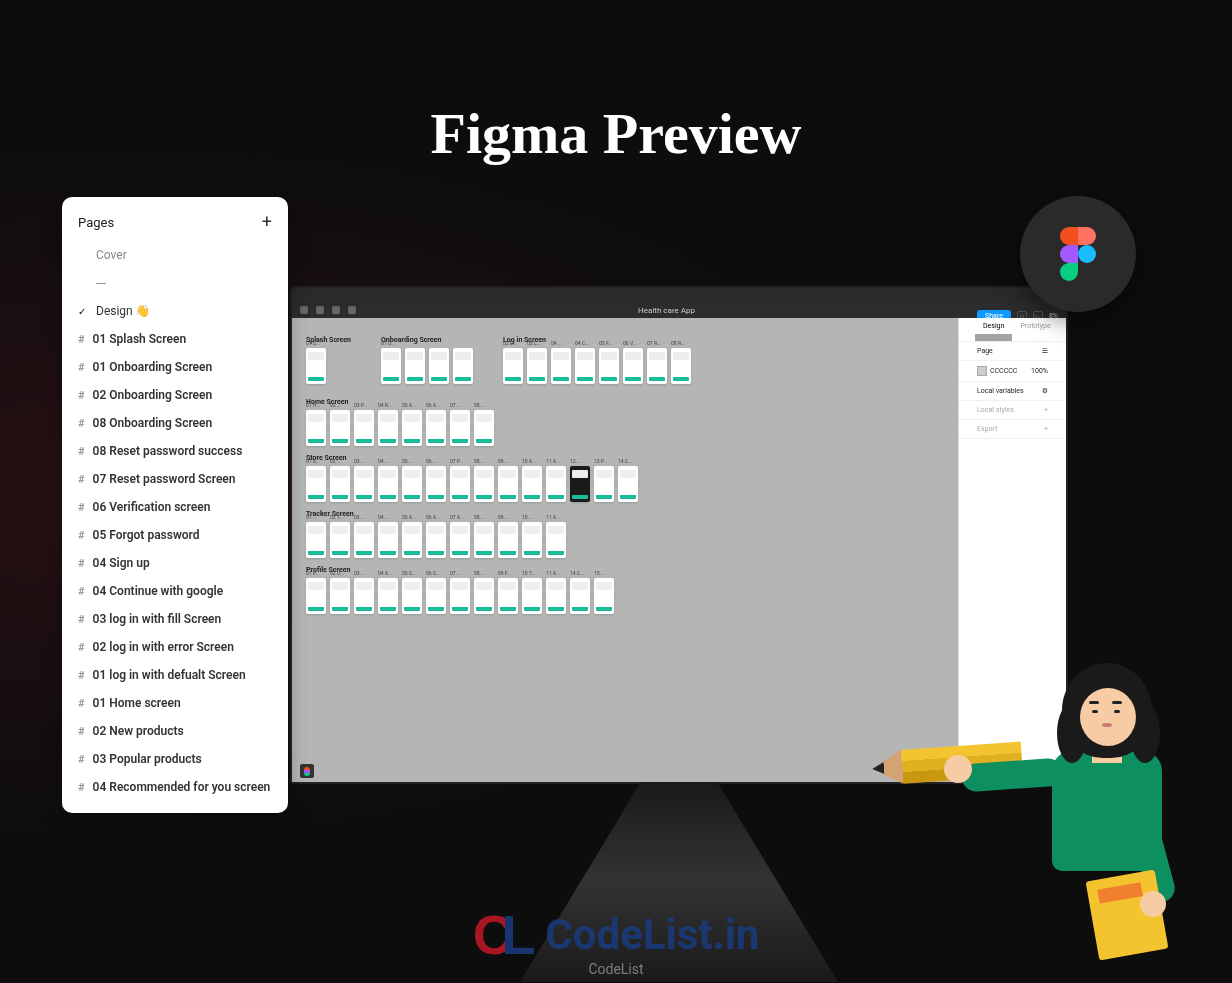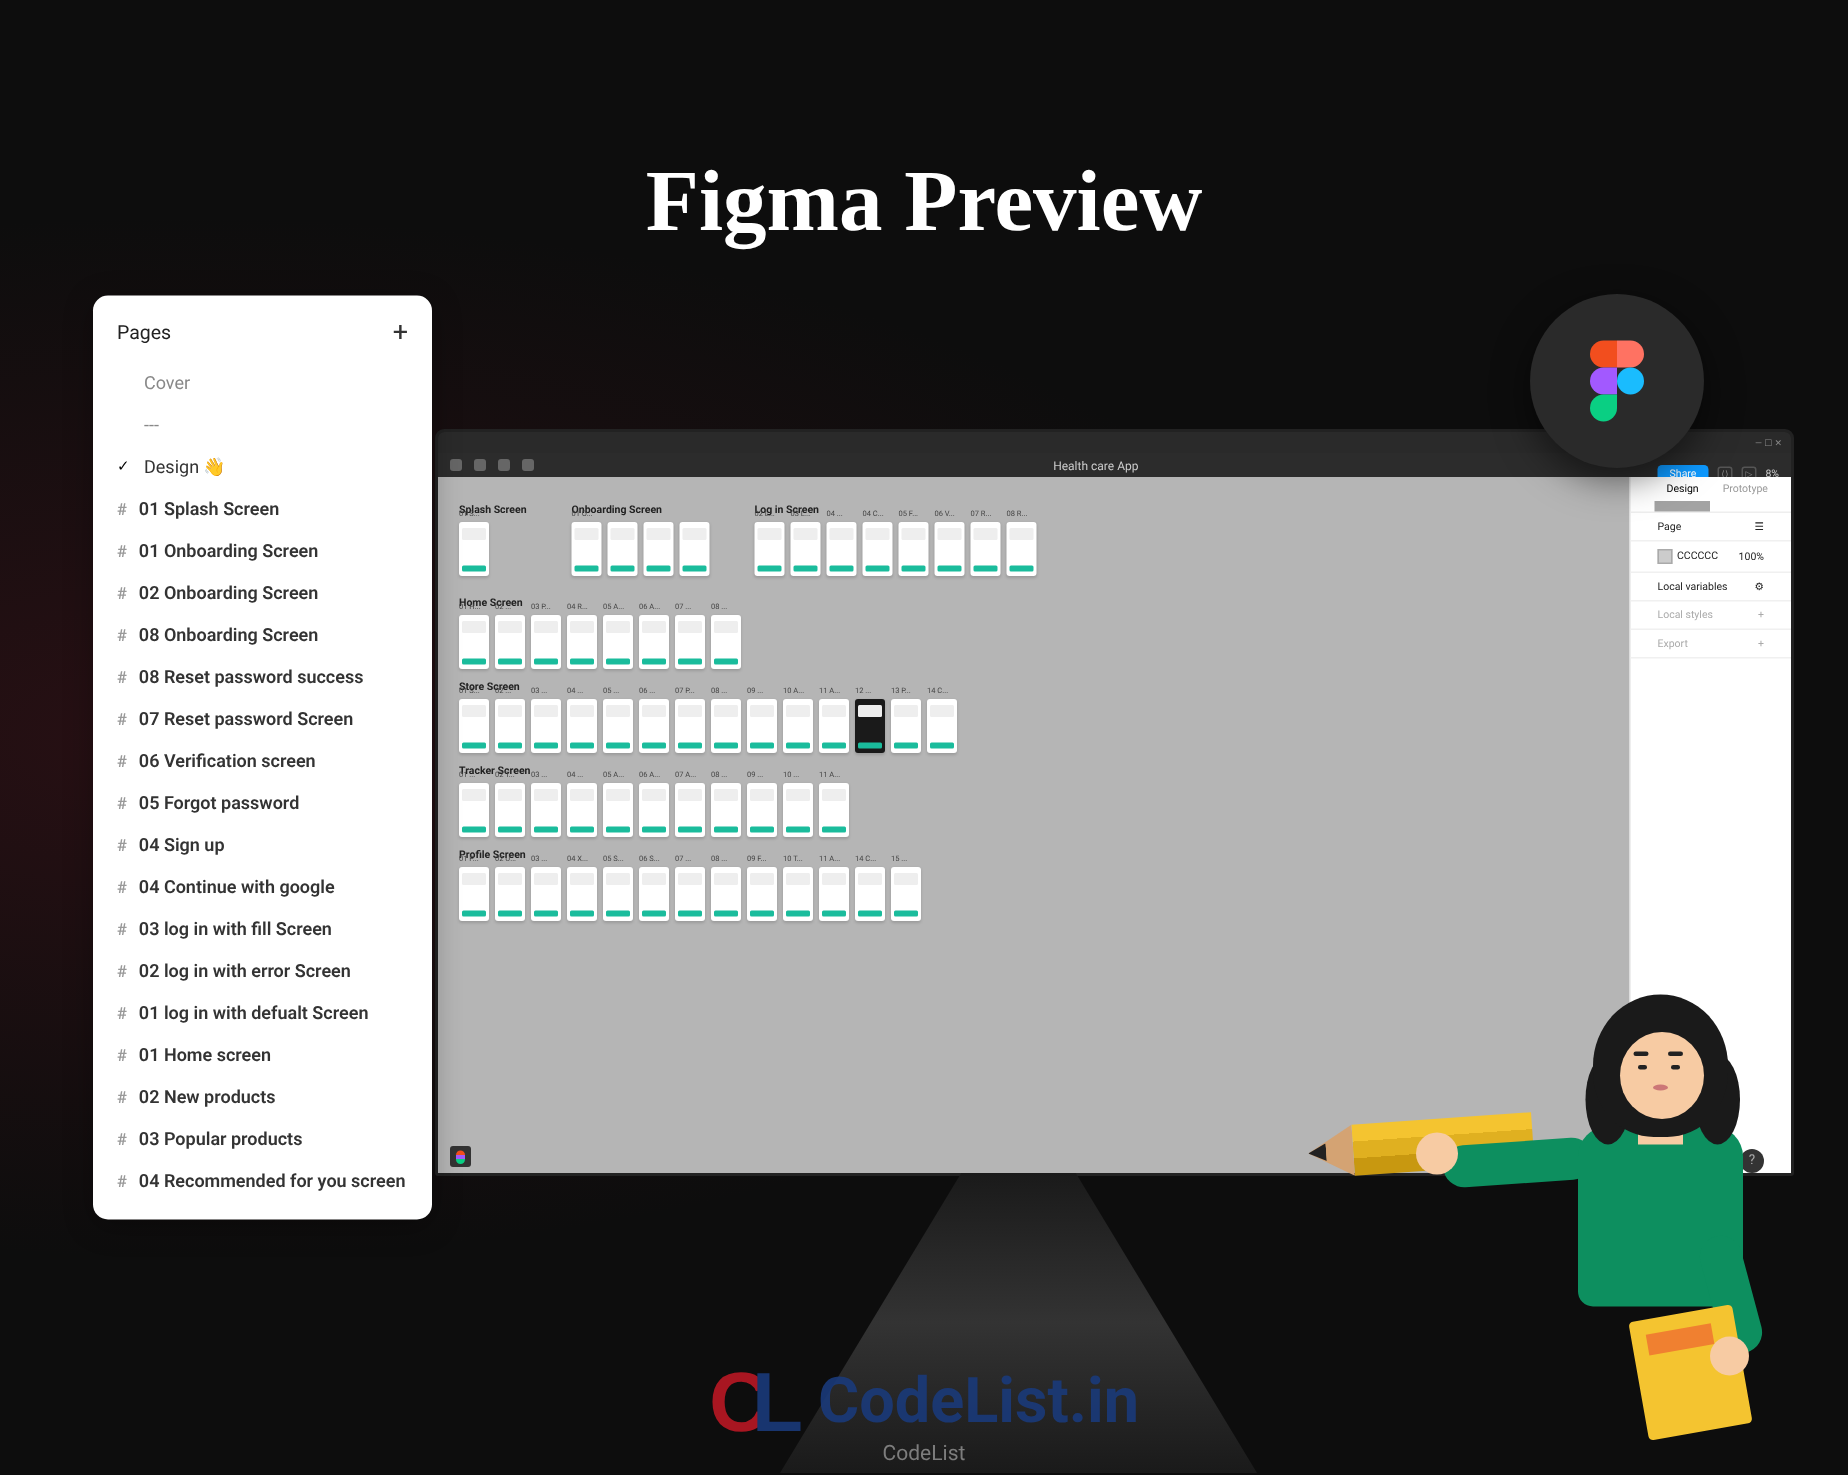--- a/index.html
+++ b/index.html
@@ -1,21 +1,21 @@
 <!DOCTYPE html>
 <html><head>
 <meta charset="utf-8">
 <style>
   * { margin:0; padding:0; box-sizing:border-box; font-family:-apple-system,BlinkMacSystemFont,"Segoe UI",Roboto,Helvetica,Arial,sans-serif; }
   body { width:1232px; height:983px; background:#0d0d0d; overflow:hidden; position:relative; }
   .bg-gradient { position:absolute; inset:0; background:radial-gradient(ellipse at 10% 50%, rgba(80,20,30,0.4) 0%, transparent 50%), #0d0d0d; }
   .title { position:absolute; top:100px; left:50%; transform:translateX(-50%); font-family:Georgia,"Times New Roman",serif; font-size:58px; font-weight:700; color:#fff;text-align:right; }
 
   
-  .monitor { position:absolute; top:286px; left:290px; width:906px; height:498px; background:#1a1a1a; border-radius:6px 6px 2px 2px; border:2px solid #222; overflow:hidden; }
+  .monitor { position:absolute; top:286px; left:290px; width:778px; height:498px; background:#1a1a1a; border-radius:6px 6px 2px 2px; border:2px solid #222; overflow:hidden; }
   .monitor-stand { position:absolute; top:782px; left:520px; width:318px; height:200px; background:linear-gradient(180deg,#1a1a1a 0%,#333 50%,#1a1a1a 100%); clip-path:polygon(38% 0,62% 0,100% 100%,0 100%); }
   .titlebar { height:14px; background:#2a2a2a; display:flex; align-items:center; justify-content:space-between; padding:0 6px; font-size:6px; color:#888; }
   .toolbar { height:16px; background:#2c2c2c; display:flex; align-items:center; justify-content:space-between; padding:0 8px; }
   .toolbar-left { display:flex; gap:8px; align-items:center; }
   .tool-ic { width:8px; height:8px; background:#666; border-radius:2px; }
   .doc-title { font-size:8px; color:#ccc; }
   .toolbar-right { display:flex; gap:6px; align-items:center;margin-top:12px; }
   .share-btn { background:#0d99ff; color:#fff; font-size:7px; padding:2px 8px; border-radius:3px; }
   .tb-ic { width:10px; height:10px; border:1px solid #555; border-radius:2px; display:flex; align-items:center; justify-content:center; font-size:6px; color:#888; }
   .zoom { font-size:7px; color:#ccc; }

